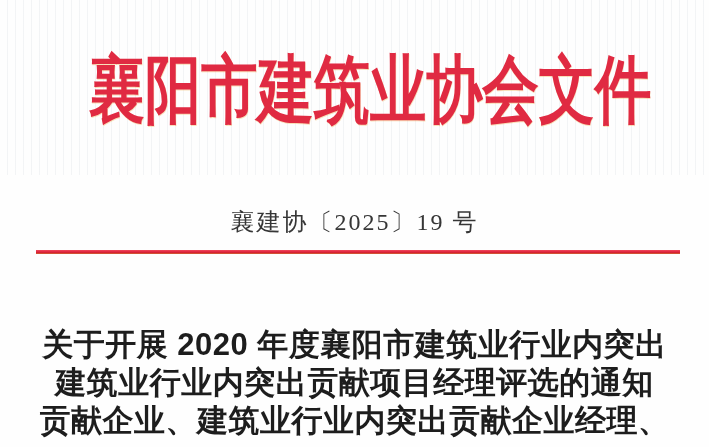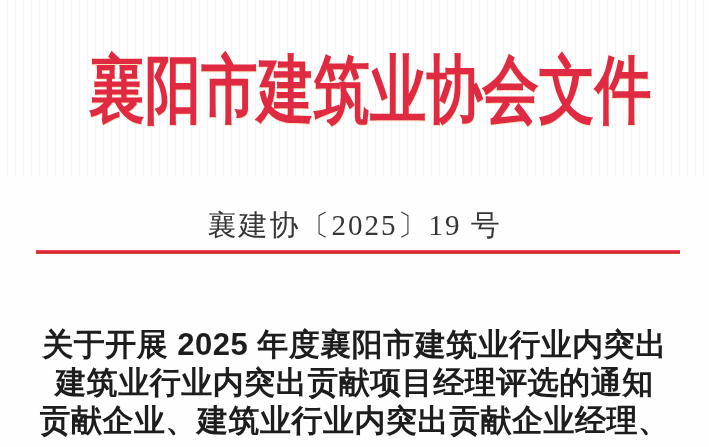--- a/index.html
+++ b/index.html
@@ -53,21 +53,21 @@
   }
   .doc-number {
     position: absolute;
     top: 206px;
     left: 0;
     width: 709px;
     margin: 0;
     text-align: center;
     font-family: "Liberation Serif", "DejaVu Serif", serif;
     font-weight: 400;
-    font-size: 29px;
+    font-size: 24px;
     letter-spacing: 2px;
     color: #363636;
     white-space: nowrap;
   }
   .red-divider {
     position: absolute;
     top: 250px;
     left: 36px;
     width: 644px;
     height: 4px;
@@ -99,18 +99,18 @@
 
   <h1 class="header-title">
     <span class="squeeze">襄阳市建筑业协会文件</span>
   </h1>
 
   <p class="doc-number">襄建协〔2025〕19 号</p>
 
   <div class="red-divider"></div>
 
   <div class="notice-title">
-    <div class="line">关于开展 2025 年度襄阳市建筑业行业内突出</div>
+    <div class="line">关于开展 2020 年度襄阳市建筑业行业内突出</div>
     <div class="line">建筑业行业内突出贡献项目经理评选的通知</div>
     <div class="line">贡献企业、建筑业行业内突出贡献企业经理、</div>
   </div>
 
 </div>
 
 </body></html>

